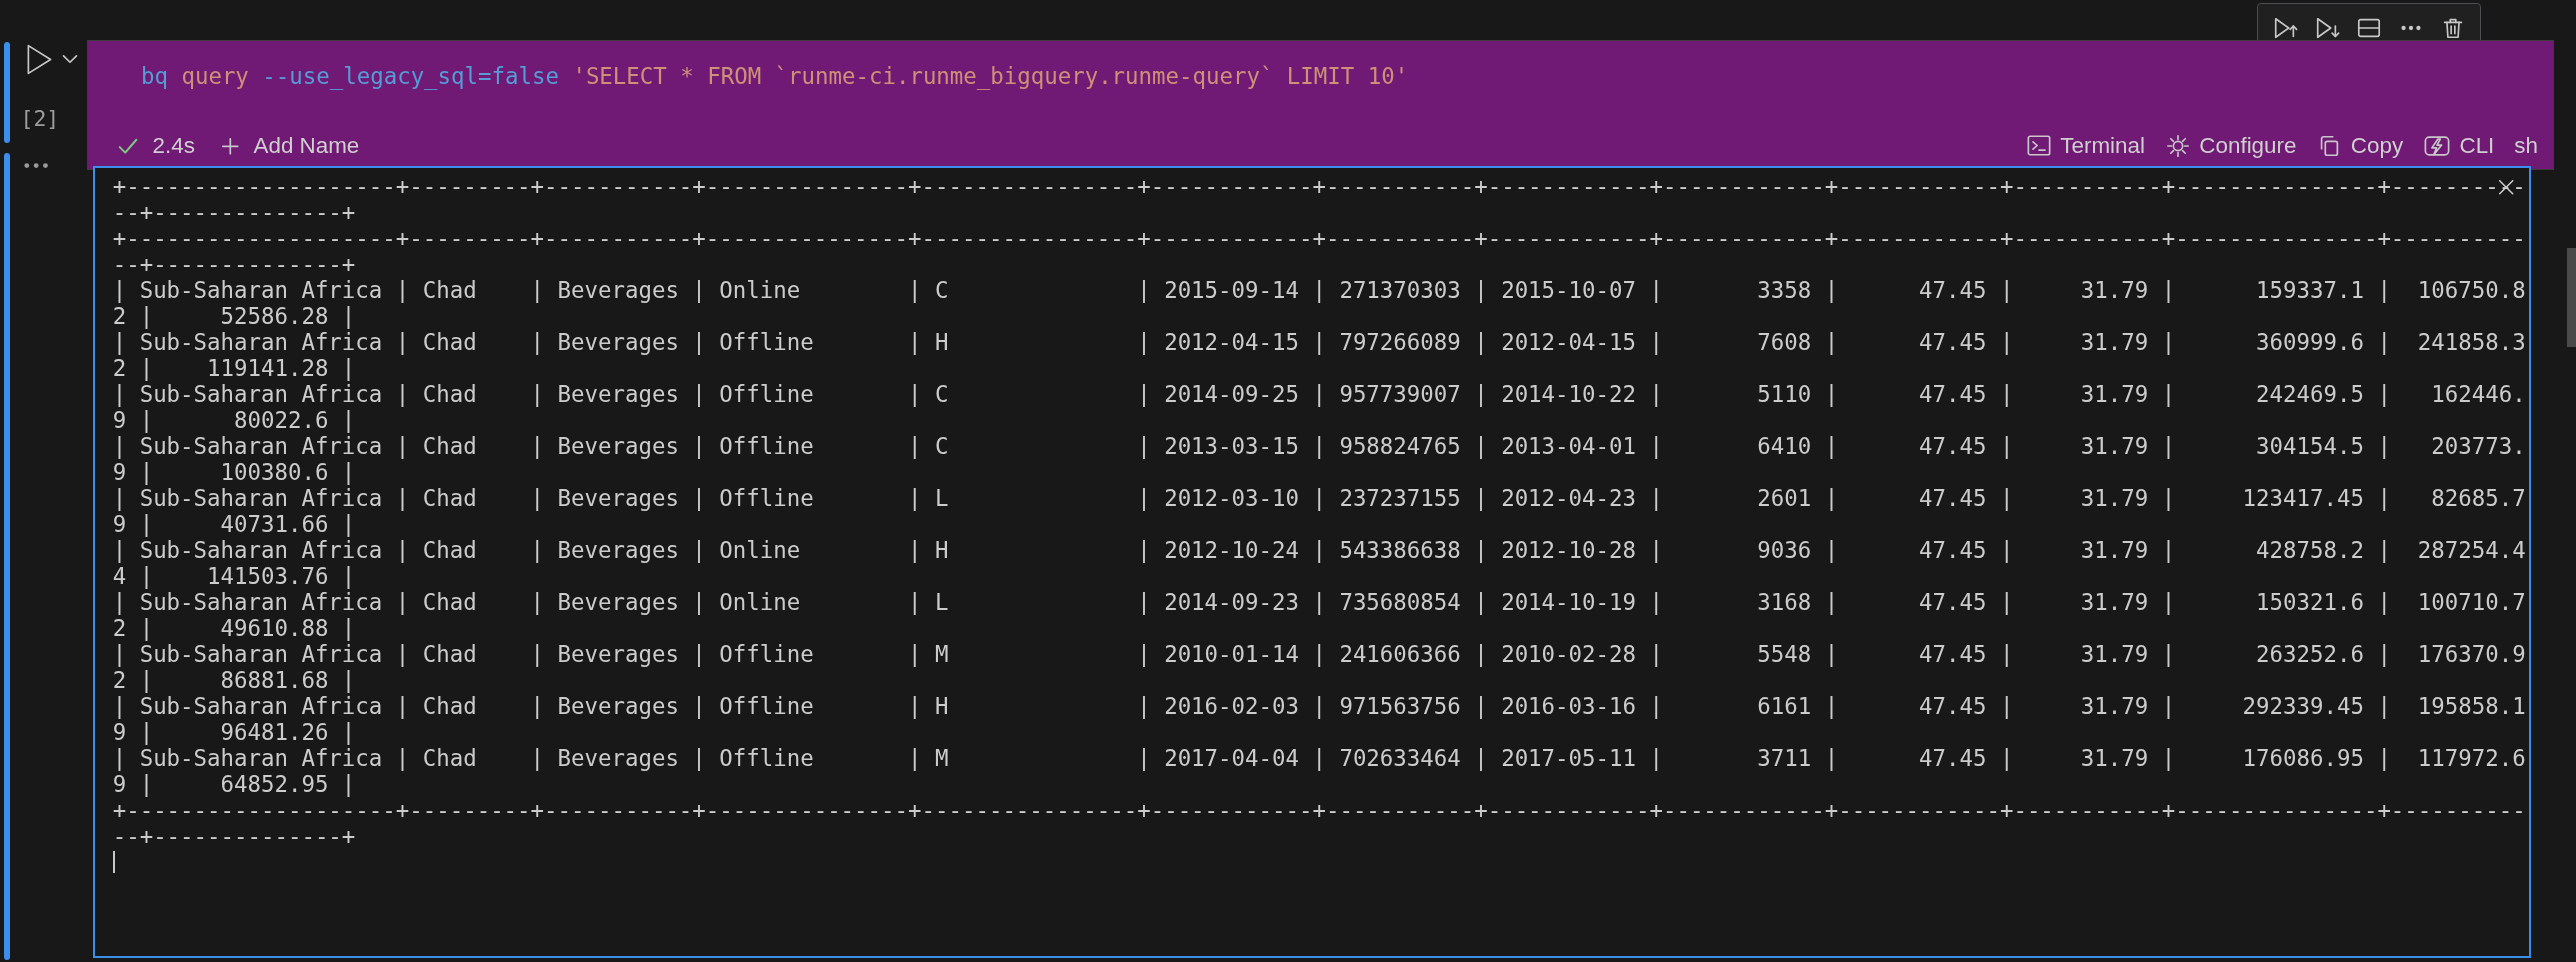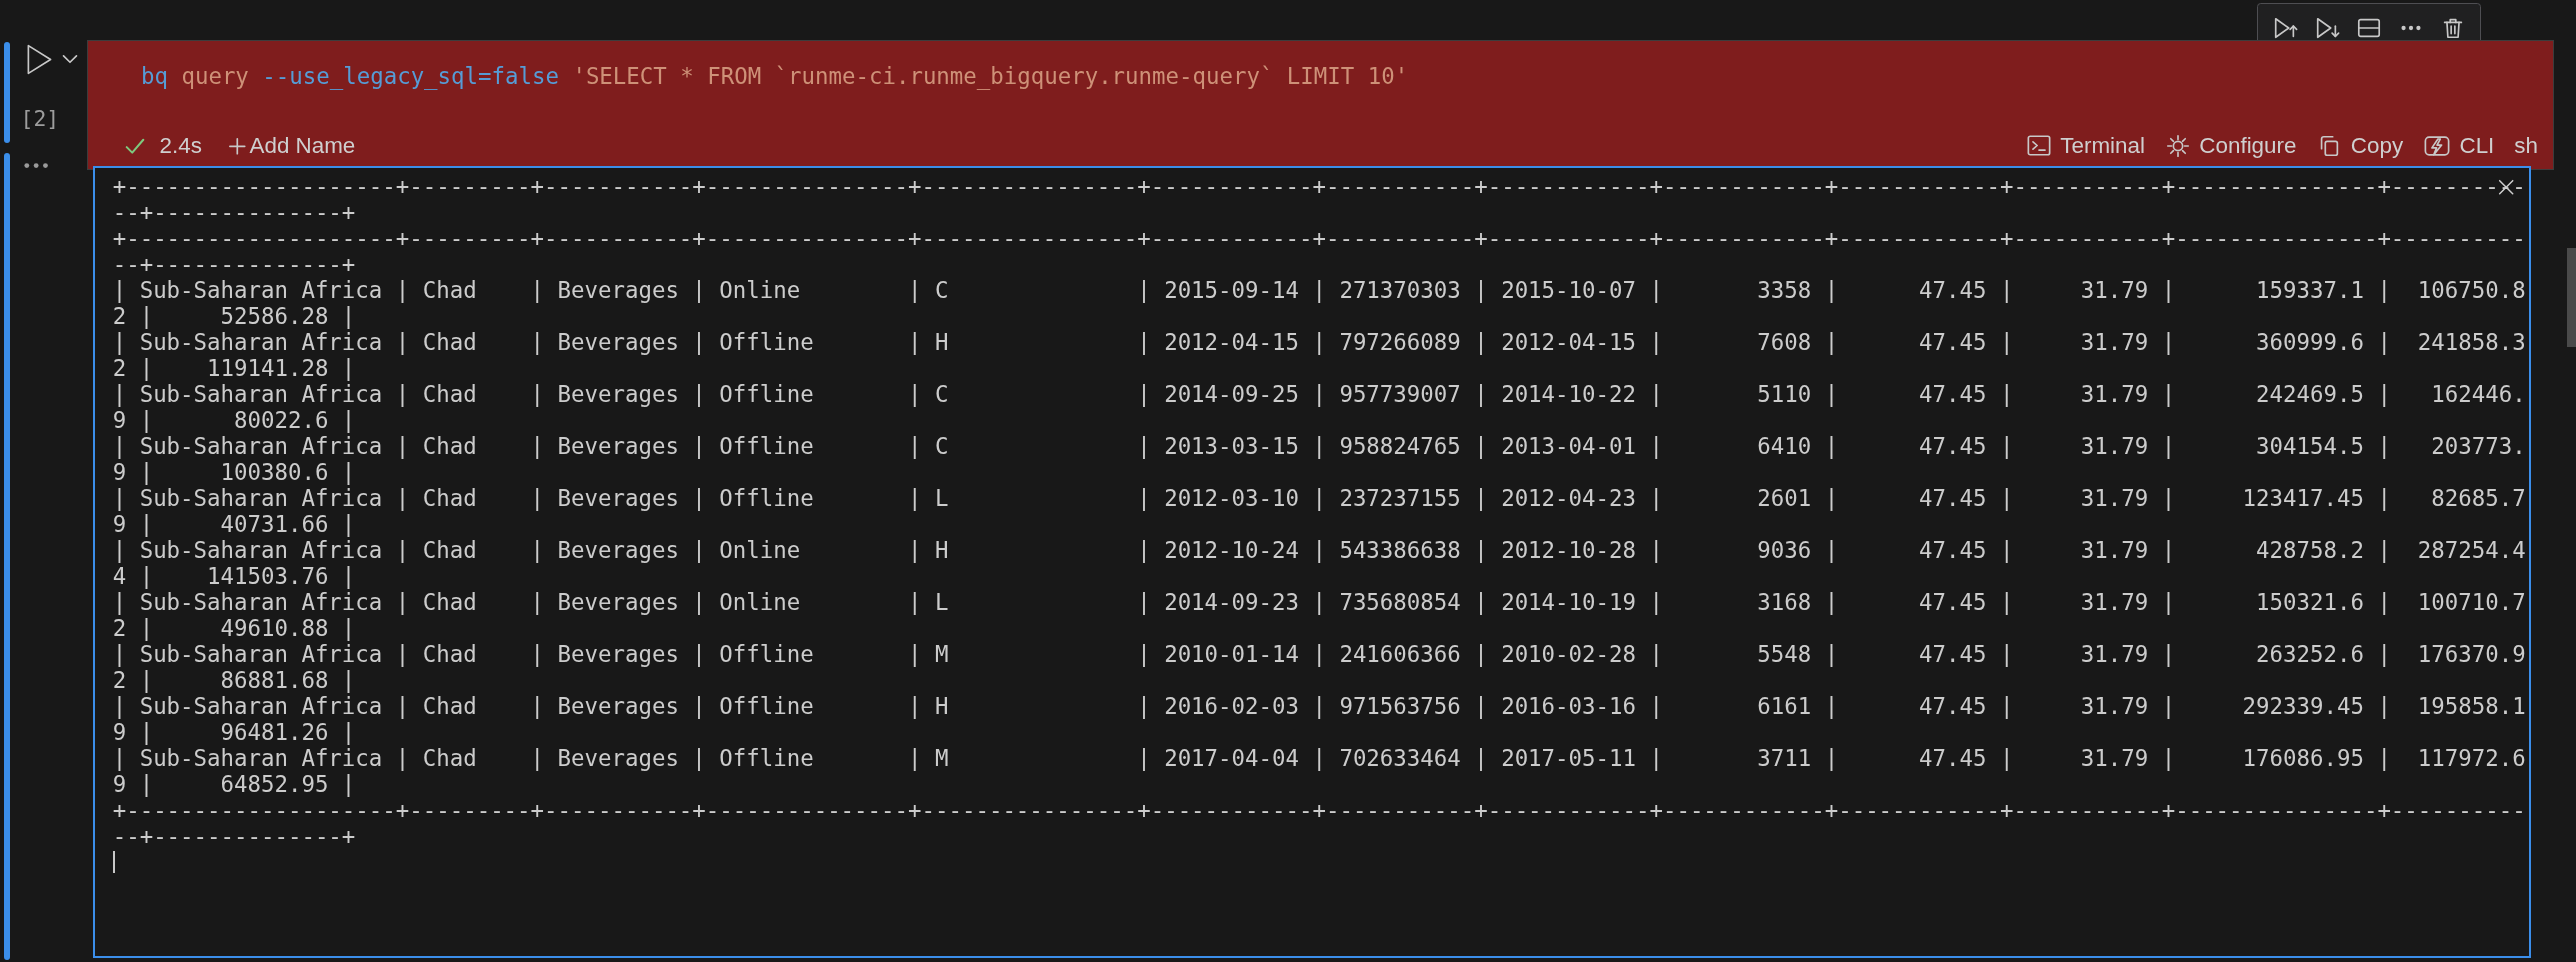--- a/index.html
+++ b/index.html
@@ -20,28 +20,28 @@
   .tb-btn { width:32px; height:32px; display:flex; align-items:center; justify-content:center; cursor:pointer; }
 
   
   .gutter-run { position:absolute; left:18.6px; top:41px; cursor:pointer; }
   .exec-count { position:absolute; left:20.5px; top:106px; color:#9d9d9d;
                 font-family:"DejaVu Sans Mono", monospace; font-size:21.4px; }
   .gutter-more { position:absolute; left:22.4px; top:160px; cursor:pointer; }
 
   
   .code-cell { position:absolute; left:87px; top:40px; width:2467px; height:130px;
-               background:#7f1d1d; border:0.9px solid #3c3c3c; }
+               background:#701a75; border:0.9px solid #3c3c3c; }
   .cmd-line { position:absolute; left:53px; top:20.5px; font-family:"DejaVu Sans Mono", monospace;
               font-size:22.4px; line-height:28px; white-space:pre; color:#cccccc; }
-  .status-row { position:absolute; left:16px; right:0; bottom:3.7px; height:39px;
+  .status-row { position:absolute; left:9px; right:0; bottom:3.7px; height:39px;
                 display:flex; align-items:center; padding:0 15px 0 18.6px; color:#cfcfcf; font-size:22.4px; }
   .status-left { display:flex; align-items:center; gap:13px; }
   .duration { margin-right:13px; }
-  .add-name { display:flex; align-items:center; gap:3px; cursor:pointer; }
+  .add-name { display:flex; align-items:center; gap:14px; cursor:pointer; }
   .status-right { margin-left:auto; display:flex; align-items:center; gap:20px; }
   .action-item { display:flex; align-items:center; gap:8.4px; cursor:pointer; }
 
   
   .output-box { position:absolute; left:93px; top:166px; width:2438px; height:792px;
                 border:2.8px solid #3b8eea; background:#181818; }
   .terminal { position:absolute; inset:0; padding:4.7px 0 0 17.7px; overflow:hidden; }
   .t-line { font-family:"DejaVu Sans Mono", monospace; font-size:22.4px; line-height:26px;
             white-space:pre; color:#cccccc; }
   .cursor { display:inline-block; width:2.8px; height:22.4px; background:#c8c8c8; margin-top:1.9px; }

